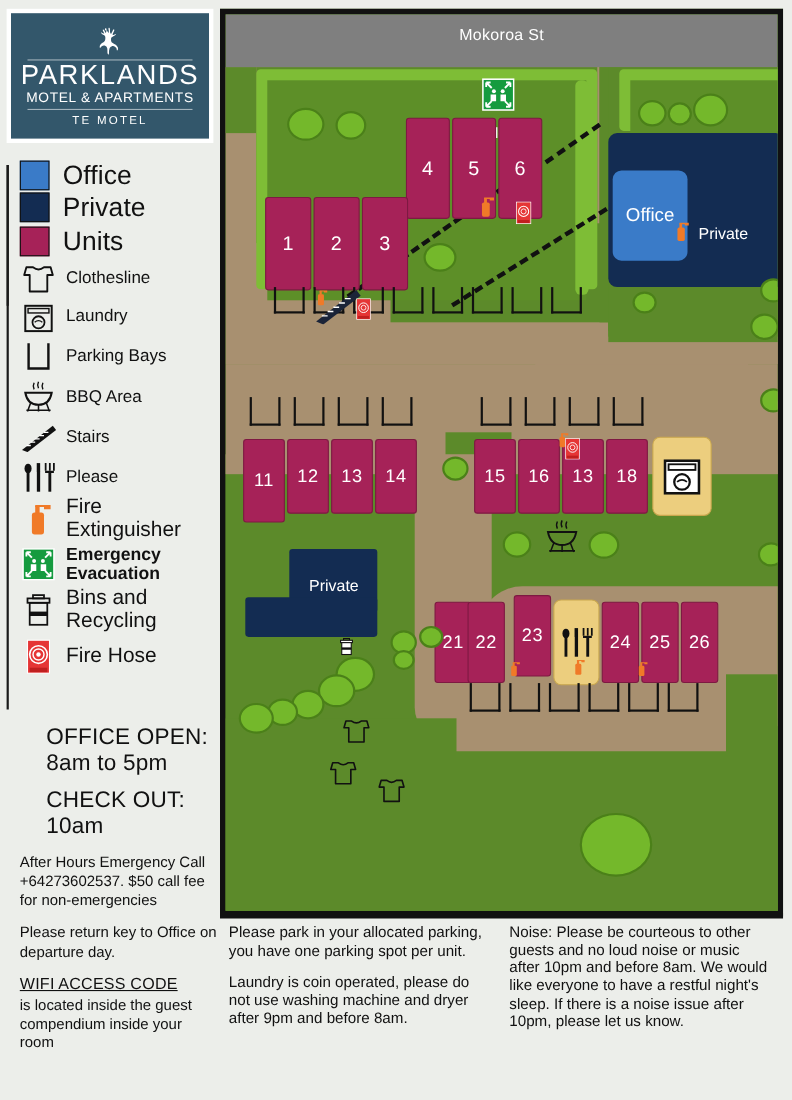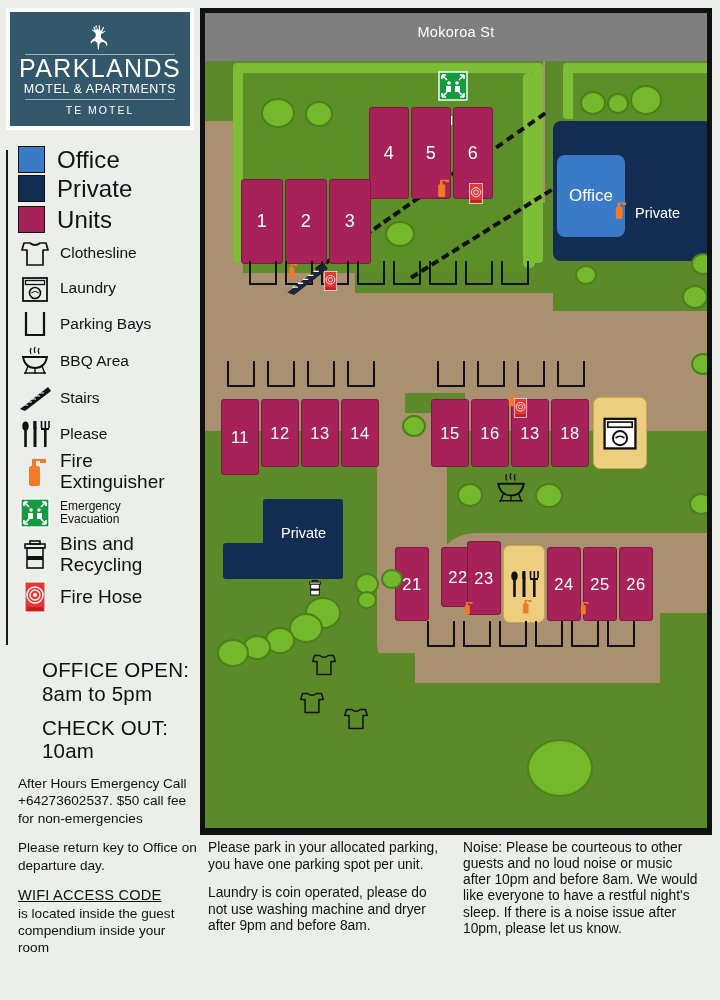--- a/index.html
+++ b/index.html
@@ -35,21 +35,21 @@
   #logo-sub { font-size: 12.5px; letter-spacing: .6px; font-weight: 300; margin-bottom: 3px; }
   #logo-town { font-size: 10.5px; letter-spacing: 2px; font-weight: 300; margin-top: 4px; }
 
   
   #legend { position: absolute; left: 18px; top: 145px; width: 182px; }
   .lg-row { display: flex; align-items: center; }
   .lg-sw { width: 27px; height: 27px; border: 1.5px solid #111; flex: 0 0 27px; }
   .lg-big { font-size: 24px; color: #111; margin-left: 12px; font-weight: 400; letter-spacing: .1px; }
   .lg-ico { width: 34px; flex: 0 0 34px; height: 36px; display: flex; align-items: center; justify-content: center; }
   .lg-txt { font-size: 15.5px; color: #111; margin-left: 8px; line-height: 1.08; }
-  .lg-txt.sm { font-size: 12px; }
+  .lg-txt.sm { font-size: 16px; font-weight: bold; }
   .lg-txt.md { font-size: 19px; }
 
   
   #info { position: absolute; left: 18px; top: 658px; width: 180px; color: #111; }
   .h-big { font-size: 20.5px; line-height: 1.16; font-weight: 400; letter-spacing: .2px; margin-left: 24px; }
   .p-txt { font-size: 13.6px; line-height: 1.28; margin-top: 12px; }
   .p-txt.caps { letter-spacing: .2px; text-decoration: underline; }
   .wifi-head { font-size: 14.6px; }
 
   
@@ -499,21 +499,21 @@
             <path d="M4 2 L2 9 L7 9 L7 24 L23 24 L23 9 L28 9 L26 2 L20 2 Q15 6 10 2 Z" fill="none" stroke="#111" stroke-width="1.7" stroke-linejoin="round"></path>
           </svg>
       </div>
       <div class="ico" style="left:138px;top:694px">
         <svg width="26" height="24" viewBox="0 0 30 26">
             <path d="M4 2 L2 9 L7 9 L7 24 L23 24 L23 9 L28 9 L26 2 L20 2 Q15 6 10 2 Z" fill="none" stroke="#111" stroke-width="1.7" stroke-linejoin="round"></path>
           </svg>
       </div>
 
       <div class="unit small" style="left:190px;top:534px;width:34px;height:74px">21</div>
-      <div class="unit small" style="left:236px;top:534px;width:34px;height:60px">22</div>
+      <div class="unit small" style="left:220px;top:534px;width:34px;height:74px">22</div>
       <div class="unit small" style="left:262px;top:528px;width:34px;height:74px">23</div>
       <div class="amenity" style="left:298px;top:532px;width:42px;height:78px">
         <svg width="30" height="30" viewBox="0 0 30 28">
           <ellipse cx="5.5" cy="6" rx="3.2" ry="4.5" fill="#111"></ellipse>
             <rect x="4.2" y="9" width="2.6" height="18" fill="#111"></rect>
           <rect x="13.5" y="1" width="3" height="26" fill="#111"></rect>
             <path d="M13.5 1 q3 4 3 8 l-3 0 Z" fill="#111"></path>
           <rect x="24" y="9" width="2.6" height="18" fill="#111"></rect>
           <path d="M21.5 1 L21.5 8 M25.3 1 L25.3 8 M29 1 L29 8" stroke="#111" stroke-width="1.6"></path>
           <path d="M21 8 L29 8 L29 10 L21 10 Z" fill="#111"></path>

